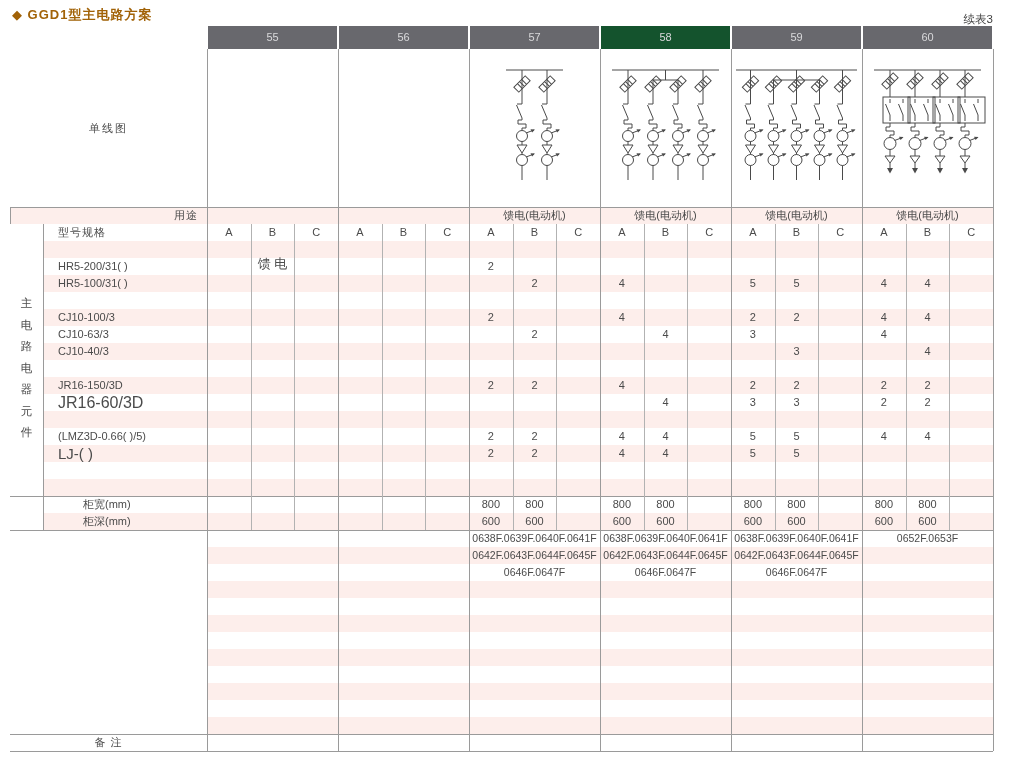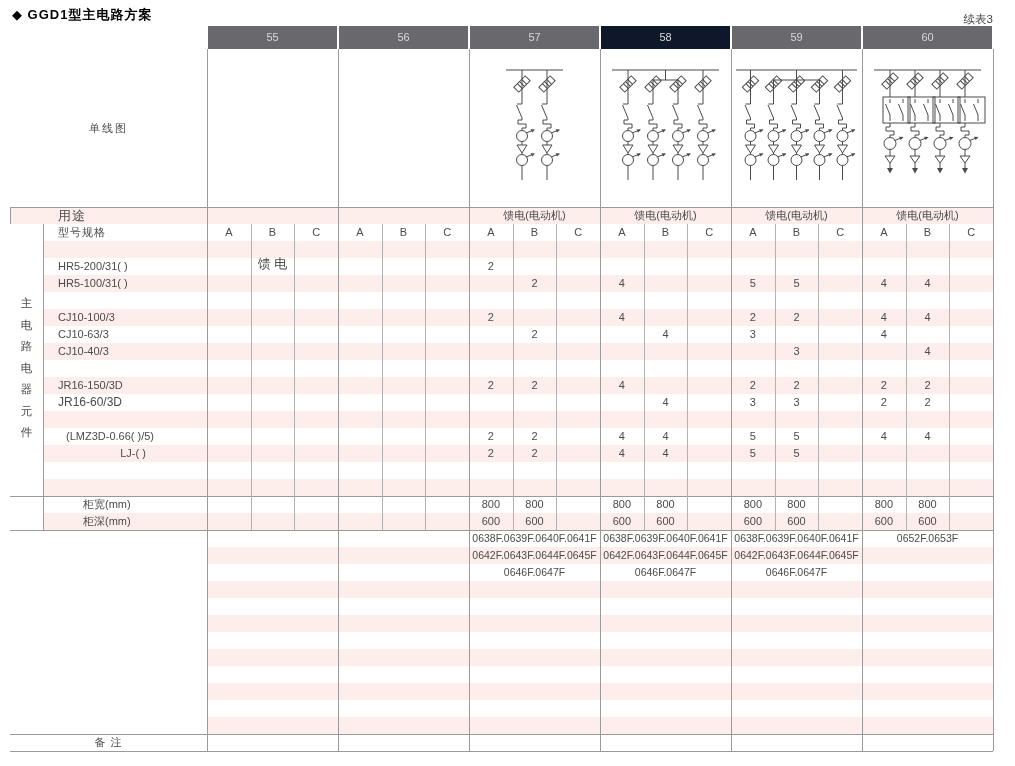--- a/index.html
+++ b/index.html
@@ -1,18 +1,18 @@
 <!DOCTYPE html>
 <html><head>
 <meta charset="utf-8">
 <style>
   html,body{margin:0;padding:0;background:#fff;}
   .page{position:relative;width:1015px;height:766px;background:#fff;overflow:hidden;
         font-family:"Liberation Sans","DejaVu Sans",sans-serif;color:#4b4b4b;}
-  .title{position:absolute;left:12px;top:6px;font-size:13px;font-weight:bold;color:#000000;letter-spacing:1px;text-align:right;}
+  .title{position:absolute;left:12px;top:6px;font-size:13px;font-weight:bold;color:#a16207;letter-spacing:1px;text-align:right;}
   .cont-note{position:absolute;right:22px;top:12px;font-size:11.5px;color:#3f3f3f;}
   #table-root{position:absolute;inset:0;}
   .cell{position:absolute;overflow:hidden;white-space:nowrap;}
 </style>
 </head>
 <body>
 
 <div class="page">
   <div class="title">◆ GGD1型主电路方案</div>
   <div class="cont-note">续表3</div>
@@ -62,25 +62,25 @@
       <div class="cell" style="left: 556.333px; top: 224px; width: 1px; height: 306px; background: rgb(178, 178, 178);"></div>
       <div class="cell" style="left: 643.667px; top: 224px; width: 1px; height: 306px; background: rgb(178, 178, 178);"></div>
       <div class="cell" style="left: 687.333px; top: 224px; width: 1px; height: 306px; background: rgb(178, 178, 178);"></div>
       <div class="cell" style="left: 774.667px; top: 224px; width: 1px; height: 306px; background: rgb(178, 178, 178);"></div>
       <div class="cell" style="left: 818.333px; top: 224px; width: 1px; height: 306px; background: rgb(178, 178, 178);"></div>
       <div class="cell" style="left: 905.667px; top: 224px; width: 1px; height: 306px; background: rgb(178, 178, 178);"></div>
       <div class="cell" style="left: 949.333px; top: 224px; width: 1px; height: 306px; background: rgb(178, 178, 178);"></div>
       <div class="cell" style="left: 208px; top: 26px; width: 129px; height: 23px; font-size: 11px; line-height: 23px; text-align: center; color: rgb(217, 217, 219); background: rgb(104, 104, 109);">55</div>
       <div class="cell" style="left: 339px; top: 26px; width: 129px; height: 23px; font-size: 11px; line-height: 23px; text-align: center; color: rgb(217, 217, 219); background: rgb(104, 104, 109);">56</div>
       <div class="cell" style="left: 470px; top: 26px; width: 129px; height: 23px; font-size: 11px; line-height: 23px; text-align: center; color: rgb(217, 217, 219); background: rgb(104, 104, 109);">57</div>
-      <div class="cell" style="left: 601px; top: 26px; width: 129px; height: 23px; font-size: 11px; line-height: 23px; text-align: center; color: rgb(217, 217, 219); background: #0f172a;">58</div>
+      <div class="cell" style="left: 601px; top: 26px; width: 129px; height: 23px; font-size: 11px; line-height: 23px; text-align: center; color: rgb(217, 217, 219); background: #14532d;">58</div>
       <div class="cell" style="left: 732px; top: 26px; width: 129px; height: 23px; font-size: 11px; line-height: 23px; text-align: center; color: rgb(217, 217, 219); background: rgb(104, 104, 109);">59</div>
       <div class="cell" style="left: 863px; top: 26px; width: 129px; height: 23px; font-size: 11px; line-height: 23px; text-align: center; color: rgb(217, 217, 219); background: rgb(104, 104, 109);">60</div>
       <div class="cell" style="left: 10px; top: 49px; width: 197px; height: 158px; font-size: 11px; line-height: 158px; text-align: center; color: rgb(75, 75, 75); letter-spacing: 2px;">单线图</div>
-      <div class="cell" style="left: 58px; top: 207px; width: 140px; height: 17px; font-size: 13px; line-height: 17px; text-align: left; color: rgb(75, 75, 75); letter-spacing: 1px;">用途</div>
+      <div class="cell" style="left: 58px; top: 207px; width: 140px; height: 17px; font-size: 11px; line-height: 17px; text-align: right; color: rgb(75, 75, 75); letter-spacing: 1px;">用途</div>
       <div class="cell" style="left: 207px; top: 207px; width: 131px; height: 17px; font-size: 13px; line-height: 17px; text-align: center; color: rgb(75, 75, 75); margin-top: 48px;">馈 电</div>
       <div class="cell" style="left: 469px; top: 207px; width: 131px; height: 17px; font-size: 11px; line-height: 17px; text-align: center; color: rgb(75, 75, 75);">馈电(电动机)</div>
       <div class="cell" style="left: 600px; top: 207px; width: 131px; height: 17px; font-size: 11px; line-height: 17px; text-align: center; color: rgb(75, 75, 75);">馈电(电动机)</div>
       <div class="cell" style="left: 731px; top: 207px; width: 131px; height: 17px; font-size: 11px; line-height: 17px; text-align: center; color: rgb(75, 75, 75);">馈电(电动机)</div>
       <div class="cell" style="left: 862px; top: 207px; width: 131px; height: 17px; font-size: 11px; line-height: 17px; text-align: center; color: rgb(75, 75, 75);">馈电(电动机)</div>
       <div class="cell" style="left: 58px; top: 224px; width: 140px; height: 17px; font-size: 11px; line-height: 17px; text-align: left; color: rgb(75, 75, 75); letter-spacing: 1px;">型号规格</div>
       <div class="cell" style="left: 207px; top: 224px; width: 43.6667px; height: 17px; font-size: 11px; line-height: 17px; text-align: center; color: rgb(75, 75, 75);">A</div>
       <div class="cell" style="left: 250.667px; top: 224px; width: 43.6667px; height: 17px; font-size: 11px; line-height: 17px; text-align: center; color: rgb(75, 75, 75);">B</div>
       <div class="cell" style="left: 294.333px; top: 224px; width: 43.6667px; height: 17px; font-size: 11px; line-height: 17px; text-align: center; color: rgb(75, 75, 75);">C</div>
       <div class="cell" style="left: 338px; top: 224px; width: 43.6667px; height: 17px; font-size: 11px; line-height: 17px; text-align: center; color: rgb(75, 75, 75);">A</div>
@@ -130,36 +130,36 @@
       <div class="cell" style="left: 774.667px; top: 343px; width: 43.6667px; height: 17px; font-size: 11px; line-height: 17px; text-align: center; color: rgb(75, 75, 75);">3</div>
       <div class="cell" style="left: 905.667px; top: 343px; width: 43.6667px; height: 17px; font-size: 11px; line-height: 17px; text-align: center; color: rgb(75, 75, 75);">4</div>
       <div class="cell" style="left: 58px; top: 377px; width: 150px; height: 17px; font-size: 11px; line-height: 17px; text-align: left; color: rgb(75, 75, 75);">JR16-150/3D</div>
       <div class="cell" style="left: 469px; top: 377px; width: 43.6667px; height: 17px; font-size: 11px; line-height: 17px; text-align: center; color: rgb(75, 75, 75);">2</div>
       <div class="cell" style="left: 512.667px; top: 377px; width: 43.6667px; height: 17px; font-size: 11px; line-height: 17px; text-align: center; color: rgb(75, 75, 75);">2</div>
       <div class="cell" style="left: 600px; top: 377px; width: 43.6667px; height: 17px; font-size: 11px; line-height: 17px; text-align: center; color: rgb(75, 75, 75);">4</div>
       <div class="cell" style="left: 731px; top: 377px; width: 43.6667px; height: 17px; font-size: 11px; line-height: 17px; text-align: center; color: rgb(75, 75, 75);">2</div>
       <div class="cell" style="left: 774.667px; top: 377px; width: 43.6667px; height: 17px; font-size: 11px; line-height: 17px; text-align: center; color: rgb(75, 75, 75);">2</div>
       <div class="cell" style="left: 862px; top: 377px; width: 43.6667px; height: 17px; font-size: 11px; line-height: 17px; text-align: center; color: rgb(75, 75, 75);">2</div>
       <div class="cell" style="left: 905.667px; top: 377px; width: 43.6667px; height: 17px; font-size: 11px; line-height: 17px; text-align: center; color: rgb(75, 75, 75);">2</div>
-      <div class="cell" style="left: 58px; top: 394px; width: 150px; height: 23px; font-size: 12px; line-height: 17px; text-align: left; color: rgb(75, 75, 75);">JR16-60/3D</div>
+      <div class="cell" style="left: 58px; top: 394px; width: 150px; height: 23px; font-size: 16px; line-height: 17px; text-align: left; color: rgb(75, 75, 75);">JR16-60/3D</div>
       <div class="cell" style="left: 643.667px; top: 394px; width: 43.6667px; height: 17px; font-size: 11px; line-height: 17px; text-align: center; color: rgb(75, 75, 75);">4</div>
       <div class="cell" style="left: 731px; top: 394px; width: 43.6667px; height: 17px; font-size: 11px; line-height: 17px; text-align: center; color: rgb(75, 75, 75);">3</div>
       <div class="cell" style="left: 774.667px; top: 394px; width: 43.6667px; height: 17px; font-size: 11px; line-height: 17px; text-align: center; color: rgb(75, 75, 75);">3</div>
       <div class="cell" style="left: 862px; top: 394px; width: 43.6667px; height: 17px; font-size: 11px; line-height: 17px; text-align: center; color: rgb(75, 75, 75);">2</div>
       <div class="cell" style="left: 905.667px; top: 394px; width: 43.6667px; height: 17px; font-size: 11px; line-height: 17px; text-align: center; color: rgb(75, 75, 75);">2</div>
-      <div class="cell" style="left: 58px; top: 428px; width: 150px; height: 17px; font-size: 11px; line-height: 17px; text-align: left; color: rgb(75, 75, 75); margin-left: 8px;">(LMZ3D-0.66( )/5)</div>
+      <div class="cell" style="left: 58px; top: 428px; width: 150px; height: 17px; font-size: 11px; line-height: 17px; text-align: left; color: rgb(75, 75, 75);">(LMZ3D-0.66( )/5)</div>
       <div class="cell" style="left: 469px; top: 428px; width: 43.6667px; height: 17px; font-size: 11px; line-height: 17px; text-align: center; color: rgb(75, 75, 75);">2</div>
       <div class="cell" style="left: 512.667px; top: 428px; width: 43.6667px; height: 17px; font-size: 11px; line-height: 17px; text-align: center; color: rgb(75, 75, 75);">2</div>
       <div class="cell" style="left: 600px; top: 428px; width: 43.6667px; height: 17px; font-size: 11px; line-height: 17px; text-align: center; color: rgb(75, 75, 75);">4</div>
       <div class="cell" style="left: 643.667px; top: 428px; width: 43.6667px; height: 17px; font-size: 11px; line-height: 17px; text-align: center; color: rgb(75, 75, 75);">4</div>
       <div class="cell" style="left: 731px; top: 428px; width: 43.6667px; height: 17px; font-size: 11px; line-height: 17px; text-align: center; color: rgb(75, 75, 75);">5</div>
       <div class="cell" style="left: 774.667px; top: 428px; width: 43.6667px; height: 17px; font-size: 11px; line-height: 17px; text-align: center; color: rgb(75, 75, 75);">5</div>
       <div class="cell" style="left: 862px; top: 428px; width: 43.6667px; height: 17px; font-size: 11px; line-height: 17px; text-align: center; color: rgb(75, 75, 75);">4</div>
       <div class="cell" style="left: 905.667px; top: 428px; width: 43.6667px; height: 17px; font-size: 11px; line-height: 17px; text-align: center; color: rgb(75, 75, 75);">4</div>
-      <div class="cell" style="left: 58px; top: 445px; width: 150px; height: 20px; font-size: 11px; line-height: 17px; text-align: center; color: rgb(75, 75, 75);">LJ-( )</div>
+      <div class="cell" style="left: 58px; top: 445px; width: 150px; height: 20px; font-size: 15px; line-height: 17px; text-align: left; color: rgb(75, 75, 75);">LJ-( )</div>
       <div class="cell" style="left: 469px; top: 445px; width: 43.6667px; height: 17px; font-size: 11px; line-height: 17px; text-align: center; color: rgb(75, 75, 75);">2</div>
       <div class="cell" style="left: 512.667px; top: 445px; width: 43.6667px; height: 17px; font-size: 11px; line-height: 17px; text-align: center; color: rgb(75, 75, 75);">2</div>
       <div class="cell" style="left: 600px; top: 445px; width: 43.6667px; height: 17px; font-size: 11px; line-height: 17px; text-align: center; color: rgb(75, 75, 75);">4</div>
       <div class="cell" style="left: 643.667px; top: 445px; width: 43.6667px; height: 17px; font-size: 11px; line-height: 17px; text-align: center; color: rgb(75, 75, 75);">4</div>
       <div class="cell" style="left: 731px; top: 445px; width: 43.6667px; height: 17px; font-size: 11px; line-height: 17px; text-align: center; color: rgb(75, 75, 75);">5</div>
       <div class="cell" style="left: 774.667px; top: 445px; width: 43.6667px; height: 17px; font-size: 11px; line-height: 17px; text-align: center; color: rgb(75, 75, 75);">5</div>
       <div class="cell" style="left: 83px; top: 496px; width: 120px; height: 17px; font-size: 11px; line-height: 17px; text-align: left; color: rgb(75, 75, 75);">柜宽(mm)</div>
       <div class="cell" style="left: 469px; top: 496px; width: 43.6667px; height: 17px; font-size: 11px; line-height: 17px; text-align: center; color: rgb(75, 75, 75);">800</div>
       <div class="cell" style="left: 512.667px; top: 496px; width: 43.6667px; height: 17px; font-size: 11px; line-height: 17px; text-align: center; color: rgb(75, 75, 75);">800</div>
       <div class="cell" style="left: 600px; top: 496px; width: 43.6667px; height: 17px; font-size: 11px; line-height: 17px; text-align: center; color: rgb(75, 75, 75);">800</div>

